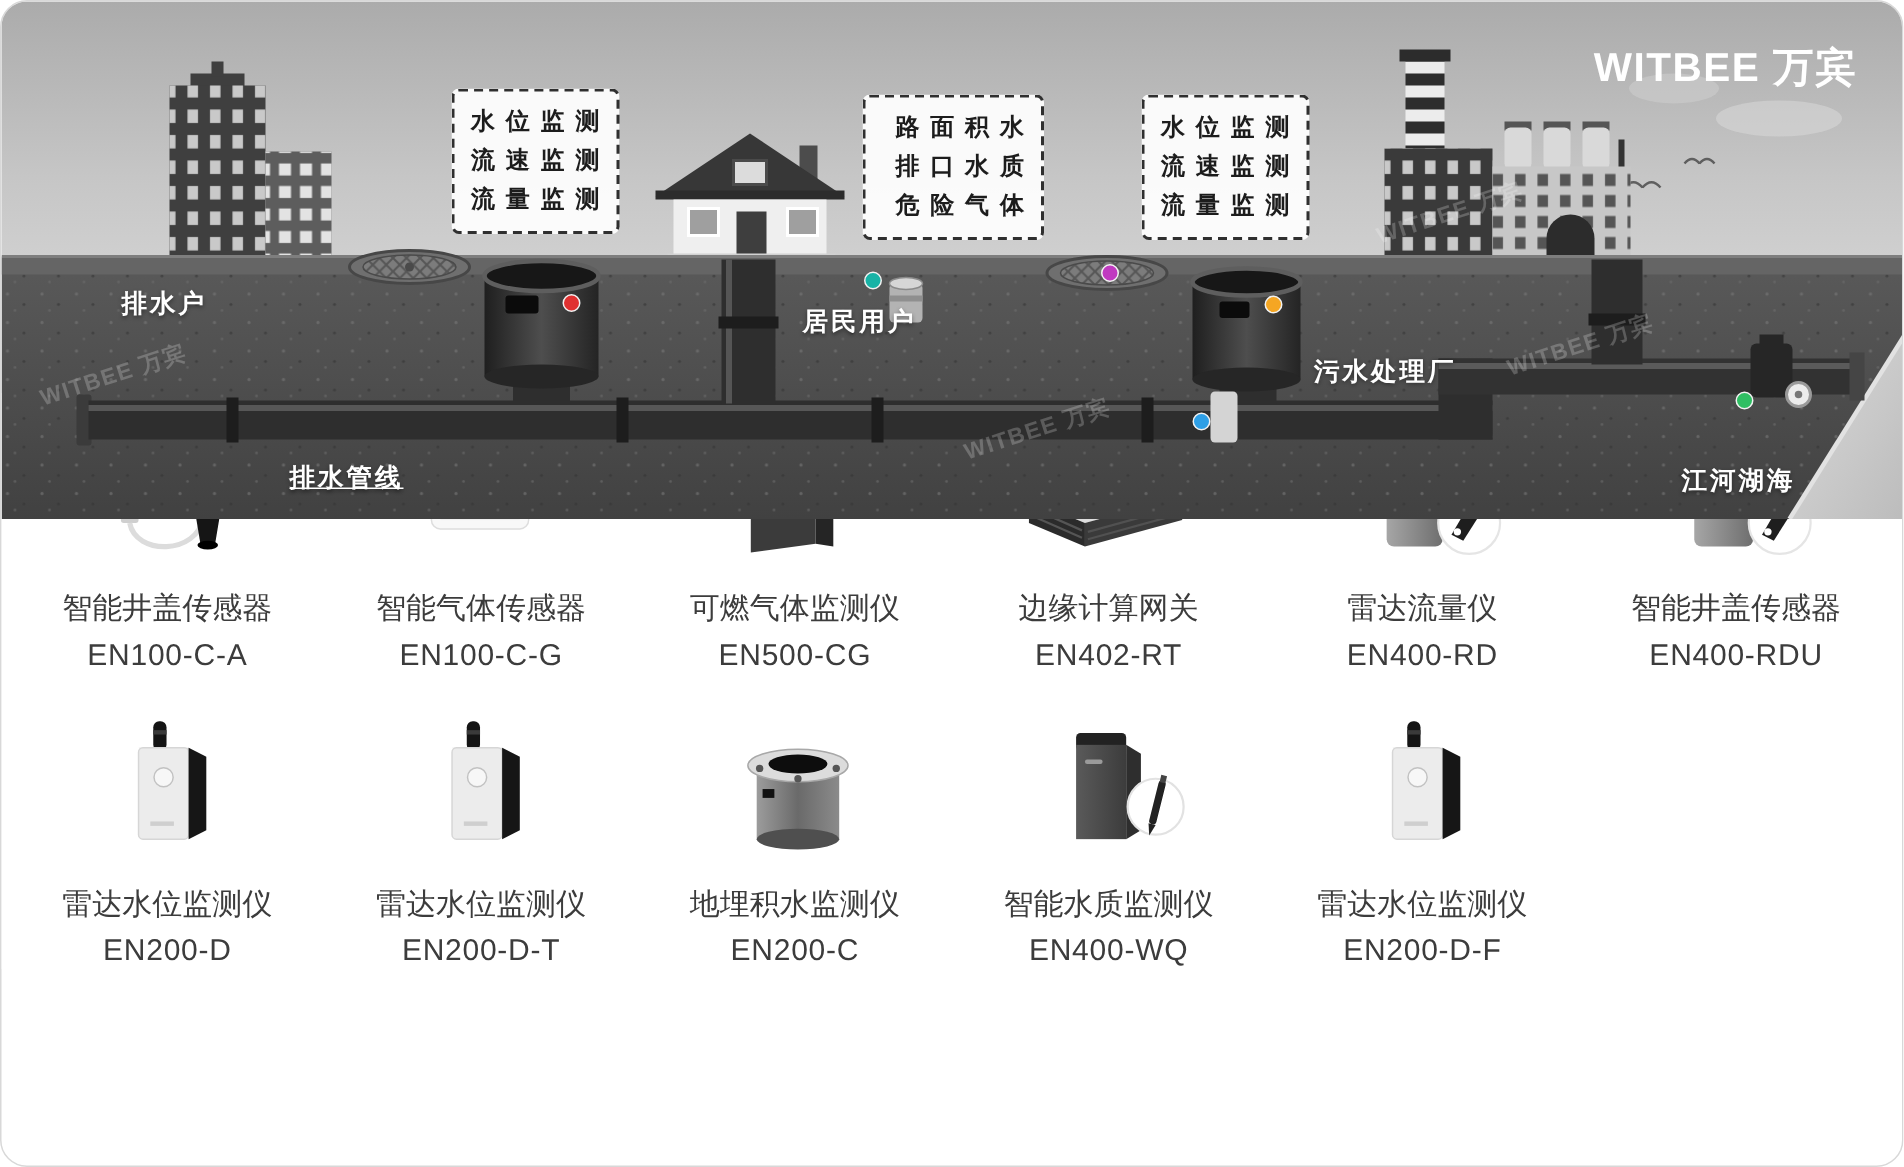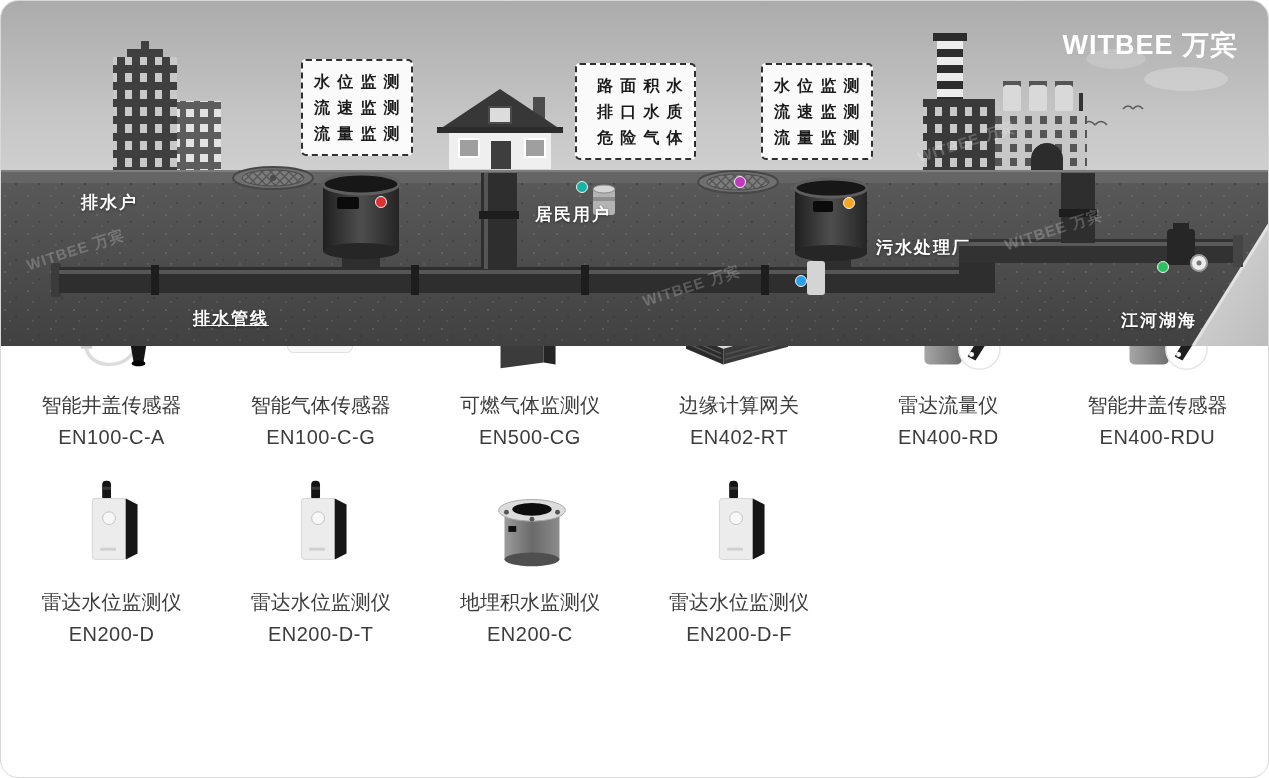--- a/index.html
+++ b/index.html
@@ -402,20 +402,38 @@
           <circle cx="56" cy="40" r="2.5" fill="#555"></circle>
           <circle cx="82" cy="47" r="2.5" fill="#555"></circle>
           <circle cx="108" cy="40" r="2.5" fill="#555"></circle>
           <rect x="58" y="54" width="8" height="6" fill="#111"></rect>
         </svg>
       </div>
       <div class="name">地埋积水监测仪</div>
       <div class="model">EN200-C</div>
     </div>
 
+    <div class="product">
+      <div class="art">
+        <svg width="160" height="110" viewBox="0 0 160 112">
+          <rect x="58" y="16" width="34" height="12" rx="3" fill="#222"></rect>
+          <rect x="58" y="24" width="34" height="64" fill="url(#gDark)"></rect>
+          <polygon points="92,24 102,30 102,82 92,88" fill="#2e2e2e"></polygon>
+          <rect x="64" y="34" width="12" height="3" rx="1.5" fill="#9a9a9a"></rect>
+          <circle cx="112" cy="66" r="19" fill="#fff" stroke="#e2e2e2" stroke-width="1.5"></circle>
+          <g transform="rotate(14 112 66)">
+            <rect x="110" y="48" width="5" height="30" rx="2" fill="#222"></rect>
+            <polygon points="110,78 115,78 112.5,86" fill="#222"></polygon>
+            <rect x="110.5" y="44" width="4" height="5" fill="#444"></rect>
+          </g>
+        </svg>
+      </div>
+      <div class="name">智能水质监测仪</div>
+      <div class="model">EN400-WQ</div>
+    </div>
 
     <div class="product">
       <div class="art">
         <svg width="160" height="110" viewBox="0 0 160 112">
           <rect x="70" y="8" width="9" height="20" rx="4" fill="#141414"></rect>
           <rect x="70" y="14" width="9" height="3" fill="#3a3a3a"></rect>
           <polygon points="60,26 94,26 106,32 72,32" fill="#dcdcdc"></polygon>
           <rect x="60" y="26" width="34" height="62" rx="3" fill="#ececec" stroke="#d6d6d6"></rect>
           <polygon points="94,26 106,32 106,82 94,88" fill="#161616"></polygon>
           <circle cx="77" cy="46" r="6.5" fill="#f7f7f7" stroke="#c2c2c2"></circle>

